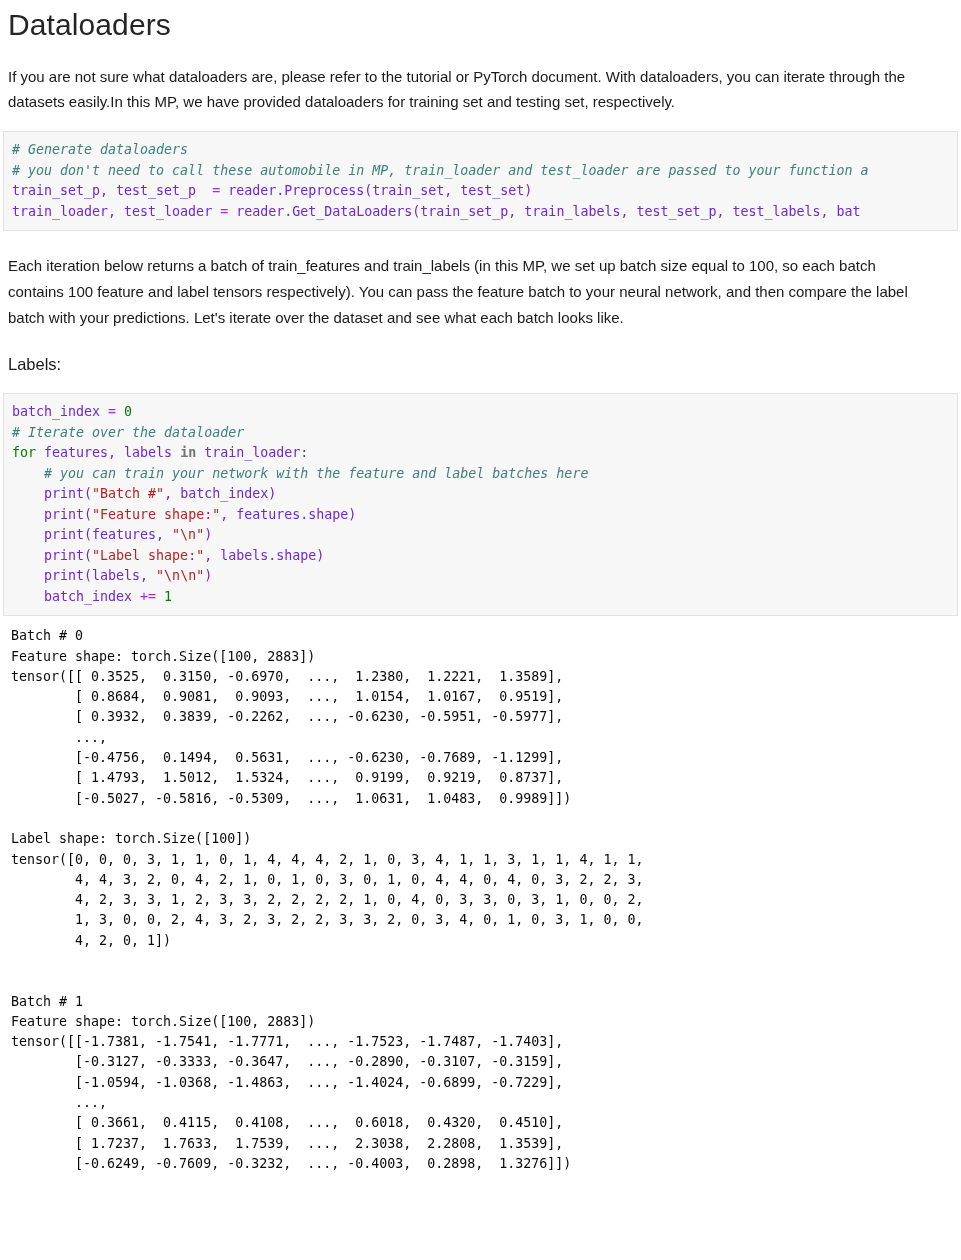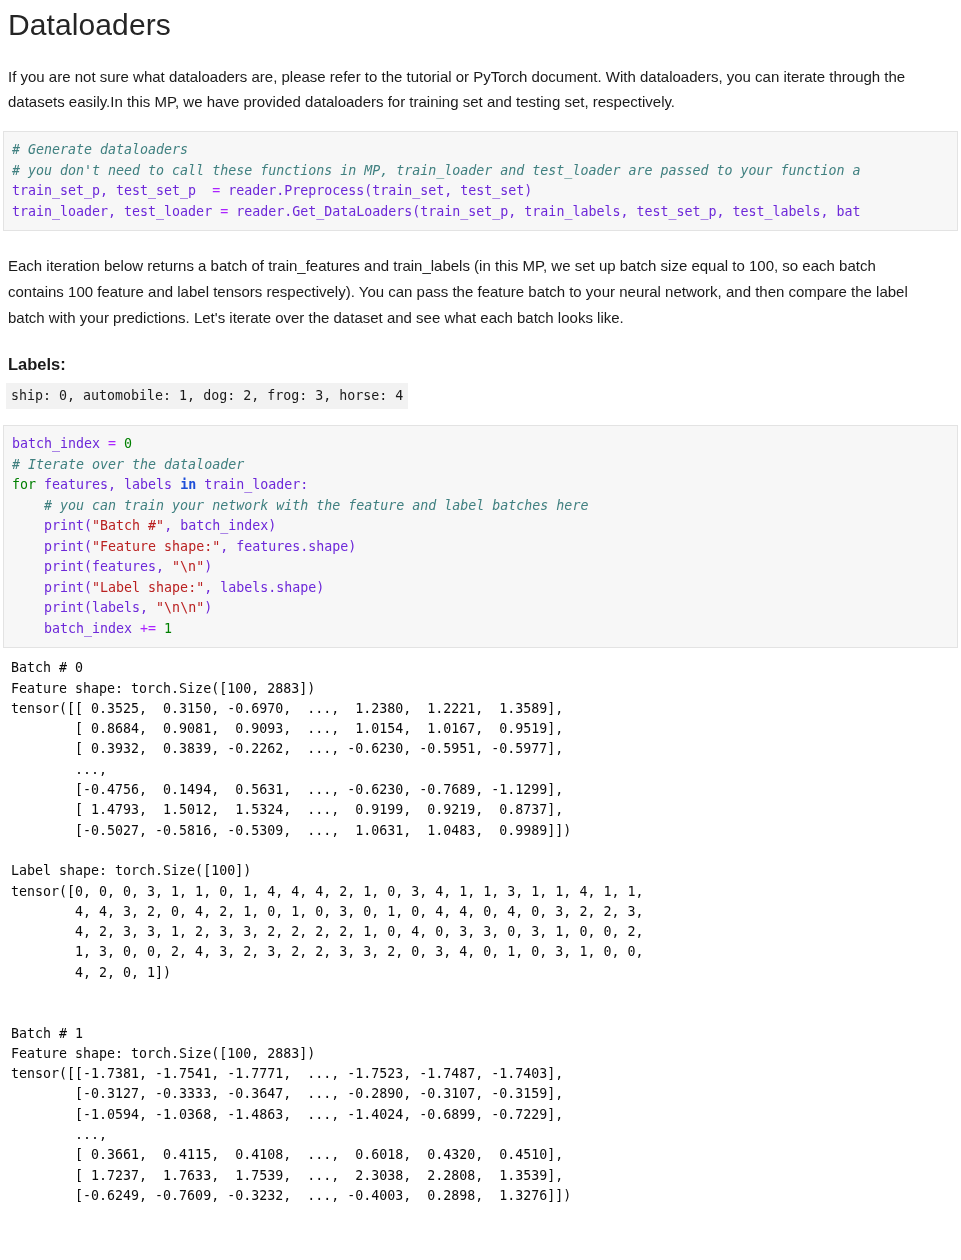--- a/index.html
+++ b/index.html
@@ -39,21 +39,20 @@
     width: 930px;
   }
   .para.tight {
     padding-top: 22px;
   }
   .label-line {
     font-size: 16.5px;
     line-height: 1.5;
     color: #1a1a1a;
     padding: 22px 0 0 8px;
-    font-weight: bold;
   }
   
   .codecell {
     background: #f7f7f7;
     border: 1px solid #e3e3e3;
     border-left: 1px solid #e3e3e3;
     box-sizing: border-box;
     width: 955px;
     margin: 16px 0 0 3px;
     padding: 8px 0 8px 8px;
@@ -94,48 +93,47 @@
     font-size: 13.3px;
     line-height: 21px;
     color: #1a1a1a;
     padding: 2px 5px 3px 5px;
     margin: 6px 0 0 6px;
     white-space: pre;
   }
   
   .c  { color: #408080; font-style: italic; }      
   .k  { color: #008000; font-weight: normal; }        
-  .ow { color: #1d4ed8; font-weight: bold; }        
+  .ow { color: #737373; font-weight: bold; }        
   .o  { color: #aa22ff; }                           
   .m  { color: #008000; }                           
   .s  { color: #ba2121; }        
   .n  { color: #6d28d9; }
 </style>
 </head>
 <body>
 
 <div class="page">
 
   <h1 class="h1">Dataloaders</h1>
 
   <p class="para">If you are not sure what dataloaders are, please refer to the tutorial or PyTorch document. With dataloaders, you can iterate through the datasets easily.In this MP, we have provided dataloaders for training set and testing set, respectively.</p>
 
   
   <div class="codecell">
     <pre><span class="c"># Generate dataloaders</span>
-<span class="c"># you don't need to call these functions in MP, train_loader and test_loader are passed to your function a</span>
+<span class="c"># you don't need to call these automobile in MP, train_loader and test_loader are passed to your function a</span>
 <span class="n">train_set_p, test_set_p  </span><span class="o">=</span><span class="n"> reader.Preprocess(train_set, test_set)</span>
 <span class="n">train_loader, test_loader </span><span class="o">=</span><span class="n"> reader.Get_DataLoaders(train_set_p, train_labels, test_set_p, test_labels, bat</span></pre>
   </div>
 
   <p class="para tight">Each iteration below returns a batch of train_features and train_labels (in this MP, we set up batch size equal to 100, so each batch contains 100 feature and label tensors respectively). You can pass the feature batch to your neural network, and then compare the label batch with your predictions. Let's iterate over the dataset and see what each batch looks like.</p>
 
   <div class="label-line">Labels:</div>
 
-  <div class="inline-code">ship: 0, automobile: 1, dog: 2, frog: 3, horse: 4</div>
 
   
   <div class="codecell">
     <pre><span class="n">batch_index </span><span class="o">=</span><span class="m"> 0</span>
 <span class="c"># Iterate over the dataloader</span>
 <span class="k">for</span><span class="n"> features, labels </span><span class="ow">in</span><span class="n"> train_loader:</span>
 <span class="c">    # you can train your network with the feature and label batches here</span>
 <span class="n">    print(</span><span class="s">"Batch #"</span><span class="n">, batch_index)</span>
 <span class="n">    print(</span><span class="s">"Feature shape:"</span><span class="n">, features.shape)</span>
 <span class="n">    print(features, </span><span class="s">"\n"</span><span class="n">)</span>

